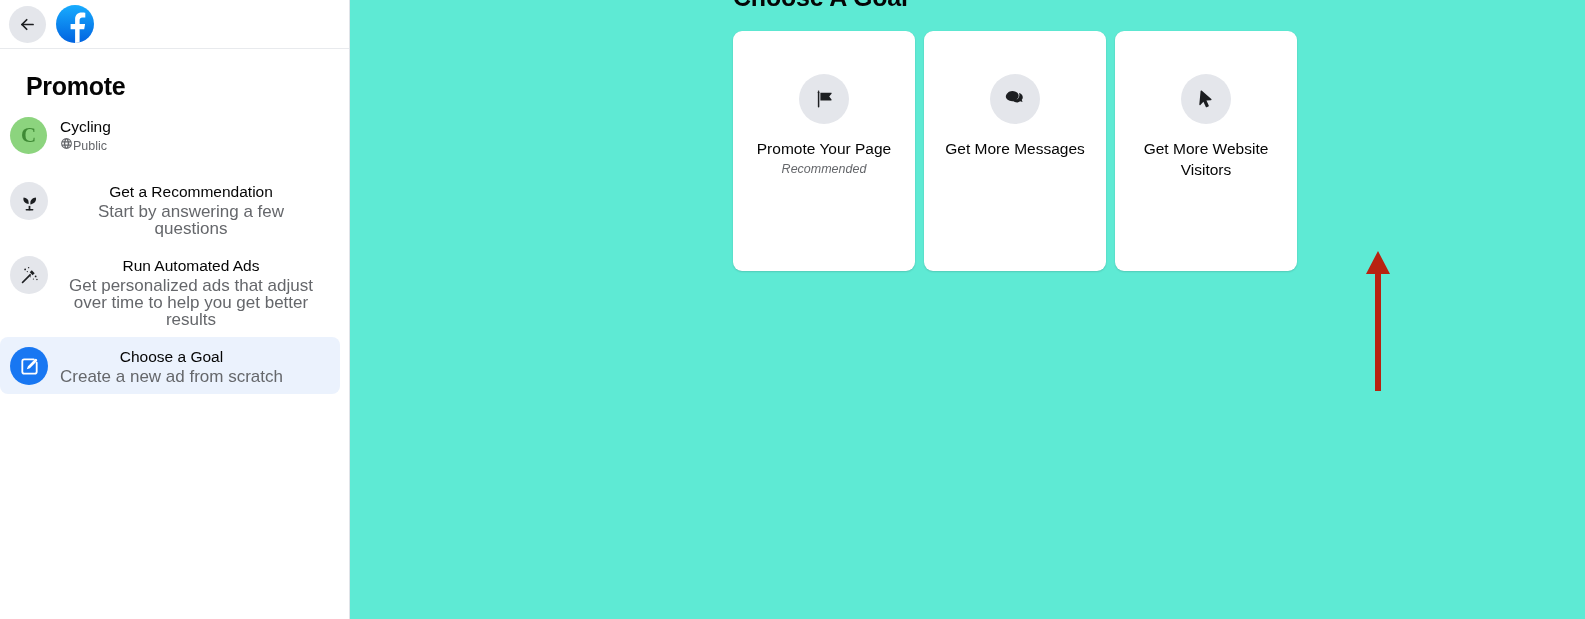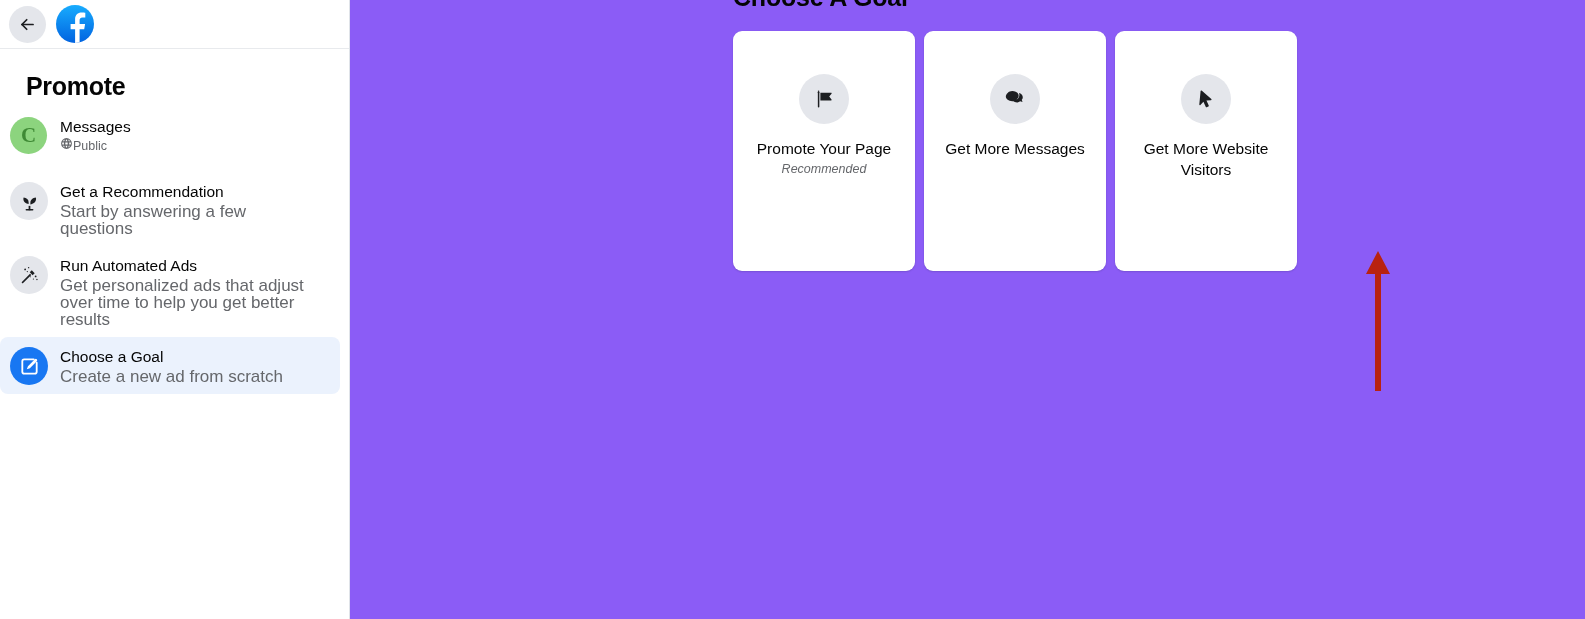--- a/index.html
+++ b/index.html
@@ -92,21 +92,21 @@
     line-height: 19px;
   }
   .page-privacy {
     display: flex; align-items: center; gap: 0;
     font-size: 12.5px;
     color: #65676b;
     line-height: 16px;
   }
   .globe-ic { display: block; }
 
-  .nav-list { padding-top: 6px; }
+  .nav-list { padding-top: 6px; text-align: center; }
   .nav-item {
     display: flex;
     align-items: flex-start;
     gap: 12px;
     padding: 9px 10px 9px 10px;
     margin: 0 9px 0 0;
     border-radius: 8px;
     cursor: pointer;
   }
   .nav-item.active { background: #ebf2fd; }
@@ -130,21 +130,21 @@
     color: #65676b;
     line-height: 17px;
     max-width: 262px;
   }
 
   
   .main {
     flex: 1 1 auto;
     position: relative;
     height: 619px;
-    background: #8b5cf6;
+    background: #5eead4;
     overflow: hidden;
   }
   .main-inner {
     position: absolute;
     left: 383px;
     top: -18px;
     width: 780px;
   }
   .main-title {
     font-size: 25px;
@@ -226,21 +226,21 @@
           <path fill="#ffffff" d="M23.6 38V24.3h4.6l0.9-5.4h-5.5v-3.5c0-1.5 0.5-2.9 2.9-2.9h2.8V7.8c-0.5-0.07-1.8-0.22-3.6-0.22c-4 0-6.6 2.4-6.6 6.9v4.4h-4.5v5.4h4.5V38H23.6z"></path>
         </svg>
       </div>
     </div>
 
     <h1 class="promote-title">Promote</h1>
 
     <div class="page-row">
       <div class="avatar">C</div>
       <div class="page-meta">
-        <div class="page-name">Messages</div>
+        <div class="page-name">Cycling</div>
         <div class="page-privacy">
           <span class="globe-ic">
             <svg width="13" height="13" viewBox="0 0 24 24" fill="#65676b">
               <path d="M12 2a10 10 0 100 20 10 10 0 000-20zm6.9 6h-2.6a15.6 15.6 0 00-1.3-3.4A8 8 0 0118.9 8zM12 4c.7 1 1.3 2.3 1.7 4h-3.4c.4-1.7 1-3 1.7-4zM4.3 14a8 8 0 01 0-4h3a17 17 0 000 4h-3zm.8 2h2.6c.3 1.2.8 2.4 1.3 3.4A8 8 0 015.1 16zm2.6-8H5.1a8 8 0 013.9-3.4A15.6 15.6 0 007.7 8zM12 20c-.7-1-1.3-2.3-1.7-4h3.4c-.4 1.7-1 3-1.7 4zm2.1-6H9.9a15 15 0 010-4h4.2a15 15 0 010 4zm.8 5.4c.5-1 1-2.2 1.3-3.4h2.6a8 8 0 01-3.9 3.4zm2-5.4a17 17 0 000-4h3a8 8 0 010 4h-3z"></path>
             </svg>
           </span>
           <span>Public</span>
         </div>
       </div>
     </div>

